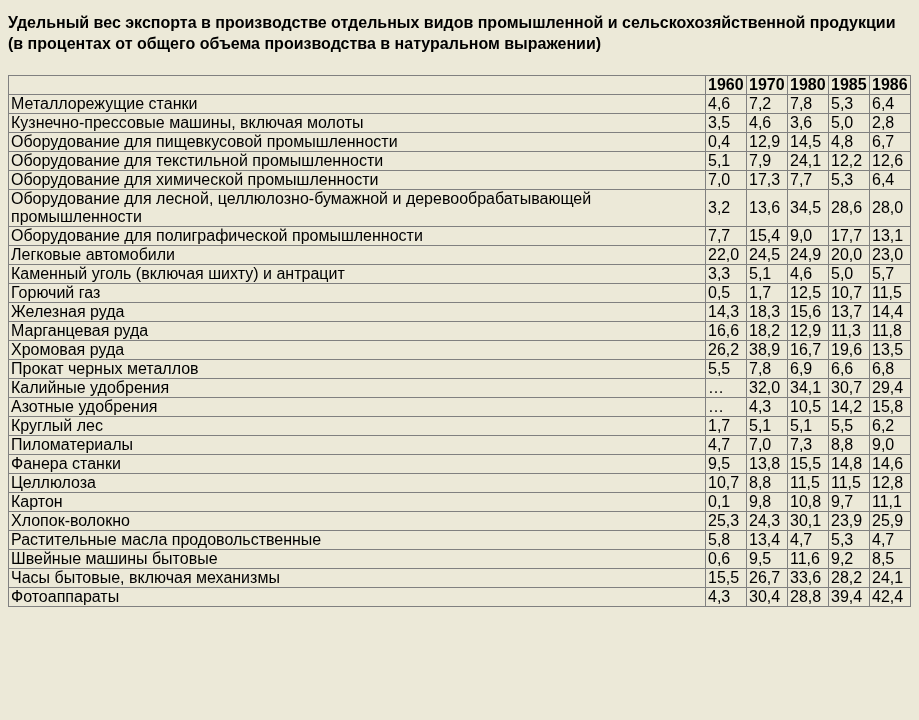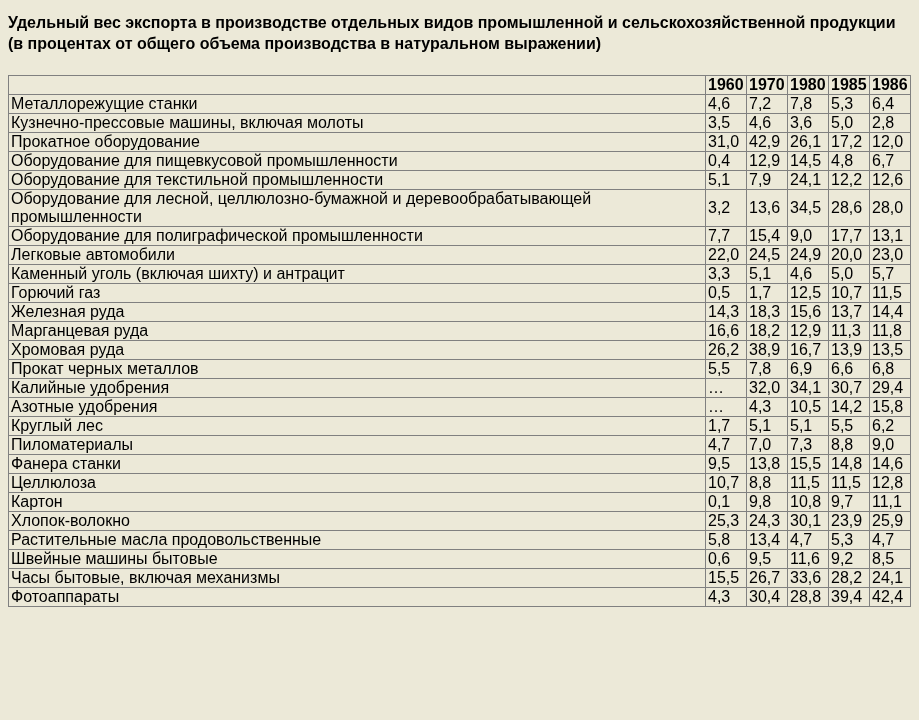--- a/index.html
+++ b/index.html
@@ -86,44 +86,44 @@
         </tr>
         <tr>
           <td>Кузнечно-прессовые машины, включая молоты</td>
           <td>3,5</td>
           <td>4,6</td>
           <td>3,6</td>
           <td>5,0</td>
           <td>2,8</td>
         </tr>
         <tr>
-          <td>Прокатное оборудование</td>
-          <td>31,0</td>
-          <td>42,9</td>
-          <td>26,1</td>
-          <td>17,2</td>
-          <td>12,0</td>
-        </tr>
-        <tr>
           <td>Оборудование для пищевкусовой промышленности</td>
           <td>0,4</td>
           <td>12,9</td>
           <td>14,5</td>
           <td>4,8</td>
           <td>6,7</td>
         </tr>
         <tr>
           <td>Оборудование для текстильной промышленности</td>
           <td>5,1</td>
           <td>7,9</td>
           <td>24,1</td>
           <td>12,2</td>
           <td>12,6</td>
         </tr>
         <tr>
+          <td>Оборудование для химической промышленности</td>
+          <td>7,0</td>
+          <td>17,3</td>
+          <td>7,7</td>
+          <td>5,3</td>
+          <td>6,4</td>
+        </tr>
+        <tr>
           <td>Оборудование для лесной, целлюлозно-бумажной и деревообрабатывающей промышленности</td>
           <td>3,2</td>
           <td>13,6</td>
           <td>34,5</td>
           <td>28,6</td>
           <td>28,0</td>
         </tr>
         <tr>
           <td>Оборудование для полиграфической промышленности</td>
           <td>7,7</td>
@@ -170,21 +170,21 @@
           <td>18,2</td>
           <td>12,9</td>
           <td>11,3</td>
           <td>11,8</td>
         </tr>
         <tr>
           <td>Хромовая руда</td>
           <td>26,2</td>
           <td>38,9</td>
           <td>16,7</td>
-          <td>13,9</td>
+          <td>19,6</td>
           <td>13,5</td>
         </tr>
         <tr>
           <td>Прокат черных металлов</td>
           <td>5,5</td>
           <td>7,8</td>
           <td>6,9</td>
           <td>6,6</td>
           <td>6,8</td>
         </tr>

